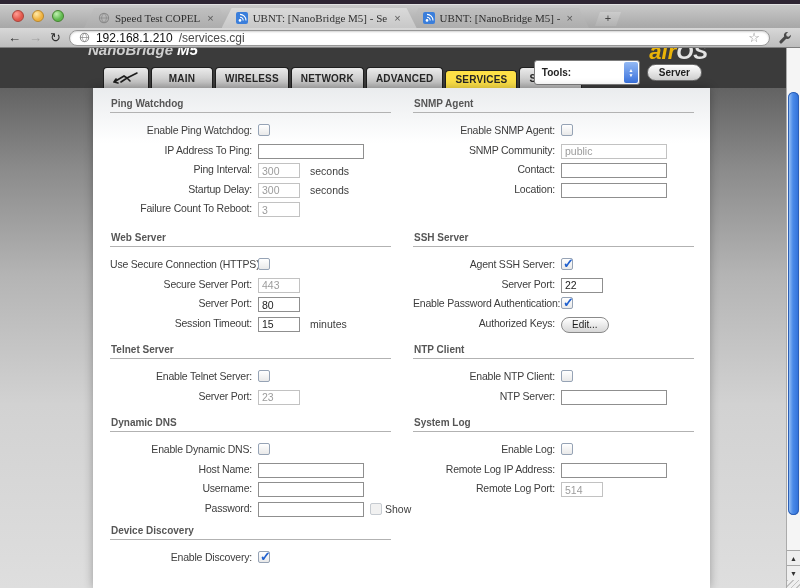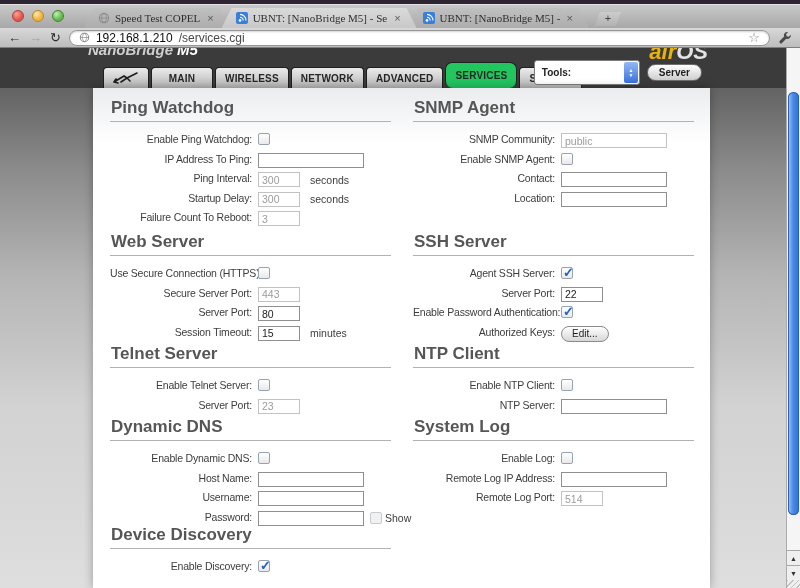--- a/index.html
+++ b/index.html
@@ -48,42 +48,42 @@
   .brand .m5{color:#ffffff;margin-left:4px;}
   .airos-logo{position:absolute;right:78px;top:-9px;font-size:22px;font-style:italic;font-weight:bold;white-space:nowrap;}
   .airos-logo .air{color:#eab308;}
   .airos-logo .os{color:#e4e4e4;}
   .nav-tabs{position:absolute;left:103px;bottom:0;display:flex;gap:2px;align-items:flex-end;}
   .ntab{height:21px;min-width:62px;padding:0 9px;border:1px solid #1f1f1f;border-bottom:none;
     border-radius:4px 4px 0 0;background:linear-gradient(#ebebeb,#b4b4b4);
     display:flex;align-items:center;justify-content:center;
     font-size:10px;font-weight:bold;color:#262626;letter-spacing:.2px;}
   .ntab.logo{min-width:46px;}
-  .ntab.active{background:#22c55e;height:26px;border-radius:7px;}
+  .ntab.active{background:#fde047;height:18px;}
   .header-controls{position:absolute;right:84px;bottom:3px;display:flex;align-items:center;gap:7px;}
   .tools{position:relative;width:106px;height:25px;background:#fff;border:1px solid #7d7d7d;border-radius:3px;
     display:flex;align-items:center;padding-left:7px;font-size:10px;font-weight:bold;color:#222;}
   .stepper{position:absolute;right:1px;top:1px;bottom:1px;width:14px;border-radius:2px;
     background:linear-gradient(#93b9f4,#3a72dd);display:flex;flex-direction:column;
     align-items:center;justify-content:center;color:#fff;font-size:5px;line-height:5px;}
   .logout{height:17px;padding:0 11px;border-radius:9px;border:1px solid #6f6f6f;
     background:linear-gradient(#ffffff,#cdcdcd);font-size:10px;font-weight:bold;color:#1e1e1e;
     display:flex;align-items:center;}
 
   
   .card{position:absolute;left:93px;top:40px;width:617px;bottom:0;
     background:linear-gradient(#eaecee,#ffffff 55px);box-shadow:0 0 9px rgba(0,0,0,.3);
     padding:10px 16px 0 17px;display:flex;gap:22px;}
   .form-col{flex:1;min-width:0;}
   .section{overflow:visible;}
   .form-col .section:nth-of-type(1){height:134px;}
   .form-col .section:nth-of-type(2){height:112px;}
   .form-col .section:nth-of-type(3){height:73px;}
   .form-col .section:nth-of-type(4){height:108px;}
-  .sec-title{font-size:17px;font-weight:bold;color:#565656;border-bottom:1px solid #b2b2b2;
+  .sec-title{font-size:10px;font-weight:bold;color:#565656;border-bottom:1px solid #b2b2b2;
     padding:0 0 3px 1px;margin:0 0 11px 0;}
   .row{display:flex;align-items:flex-start;min-height:19.5px;}
   .lbl{flex:none;width:148px;text-align:right;font-size:10.5px;letter-spacing:-.2px;
     color:#3d3d3d;padding-right:6px;white-space:nowrap;}
   .ctrl{display:flex;align-items:center;}
   .txt{height:15px;border:1px solid #8f8f8f;background:#fff;color:#1c1c1c;
     font-family:"Liberation Sans",sans-serif;font-size:10.5px;padding:0 3px;}
   .txt.wide{width:106px;}
   .txt.small{width:42px;}
   .txt.dim{color:#9c9c9c;border-color:#c2c2c2;}
@@ -317,29 +317,29 @@
               <span class="ctrl">
                 <span class="cb checked">✓</span>
               </span>
             </div>
           </div>
         </div>
       <div class="form-col">
           <div class="section">
             <div class="sec-title">SNMP Agent</div>
             <div class="row">
+              <span class="lbl">Enable SNMP Agent:</span>
+              <span class="ctrl">
+                <span class="cb"></span>
+              </span>
+            </div>
+            <div class="row">
               <span class="lbl">SNMP Community:</span>
               <span class="ctrl">
                 <input class="txt wide dim" value="public" style="">
-              </span>
-            </div>
-            <div class="row">
-              <span class="lbl">Enable SNMP Agent:</span>
-              <span class="ctrl">
-                <span class="cb"></span>
               </span>
             </div>
             <div class="row">
               <span class="lbl">Contact:</span>
               <span class="ctrl">
                 <input class="txt wide" style="">
               </span>
             </div>
             <div class="row">
               <span class="lbl">Location:</span>

